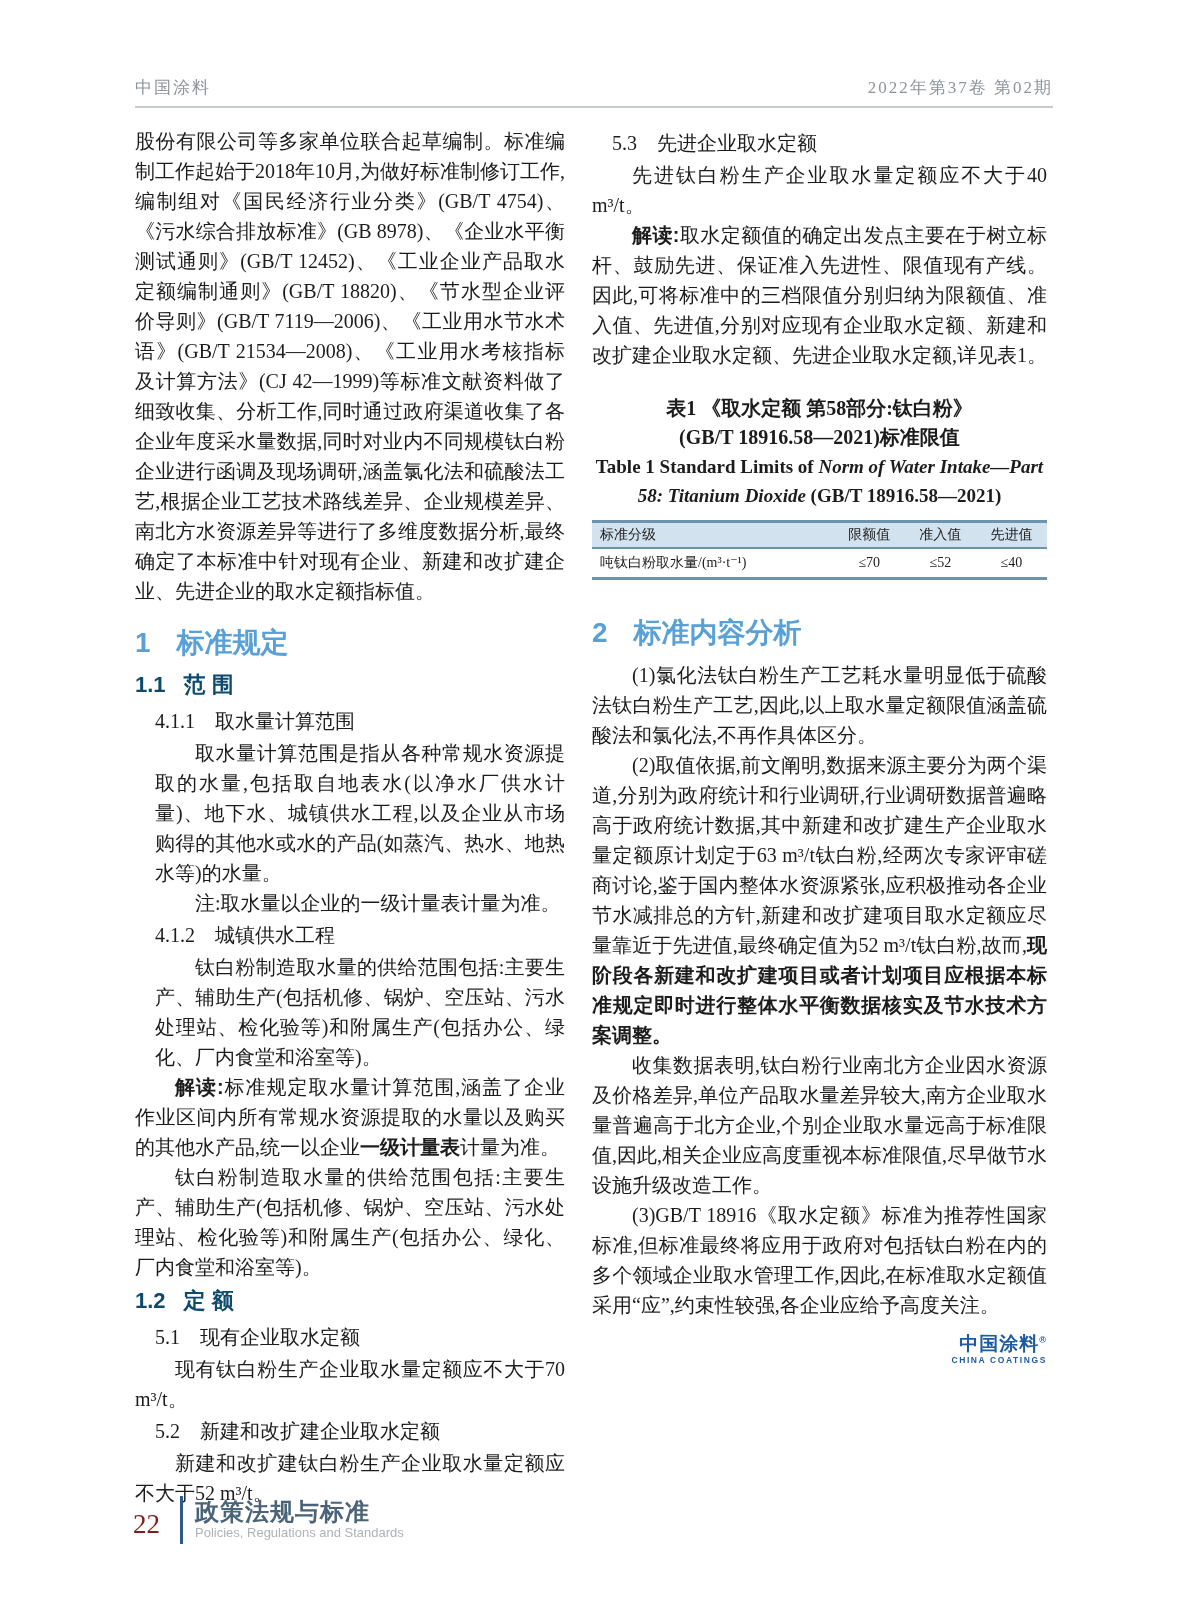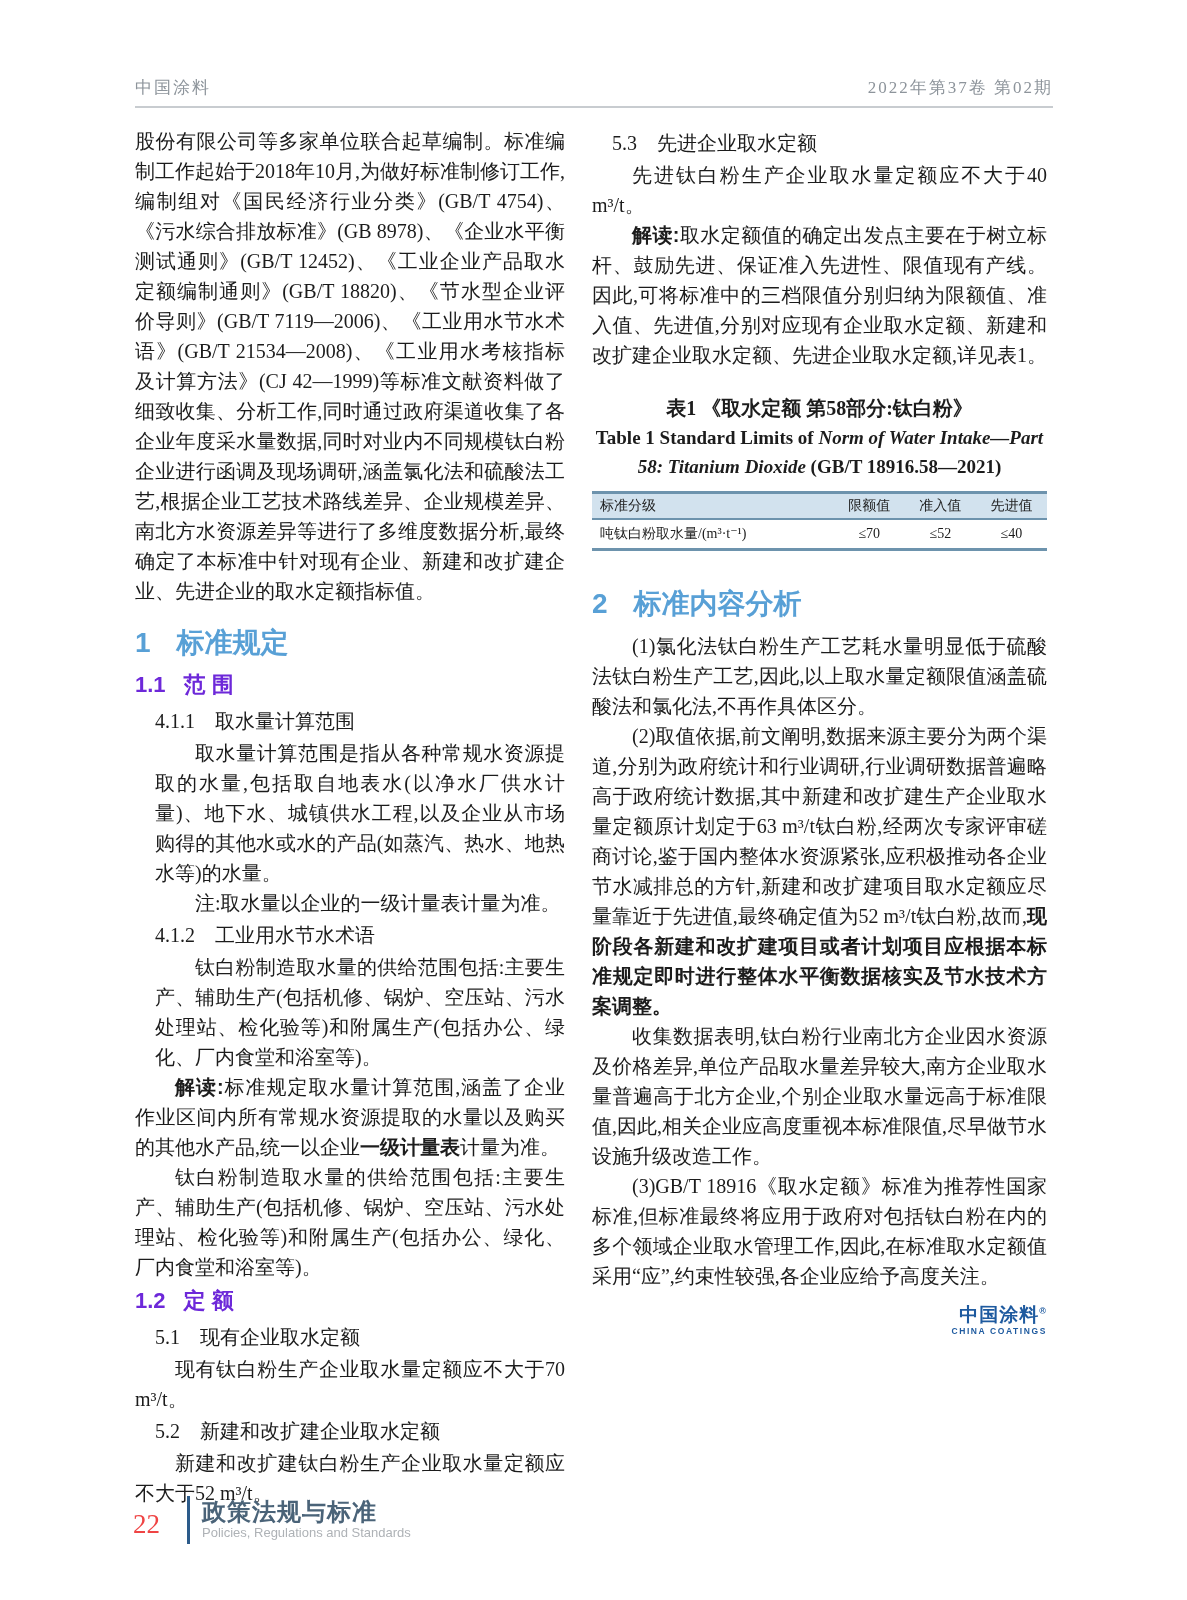--- a/index.html
+++ b/index.html
@@ -37,21 +37,21 @@
   .note{text-indent:2em;}
   .hei{font-family:"Liberation Sans",sans-serif;font-weight:700;}
   .h1{
     font-family:"Liberation Sans",sans-serif;font-weight:700;
     color:#58a0d6;font-size:28px;line-height:34px;
     margin:20px 0 10px 0;
   }
   .h1 .num{margin-right:26px;}
   .h2{
     font-family:"Liberation Sans",sans-serif;font-weight:700;
-    color:#6d28d9;font-size:22px;line-height:30px;
+    color:#0c4a6e;font-size:22px;line-height:30px;
     margin:4px 0 6px 0;
   }
   .h2 .num{margin-right:18px;}
   .sub{
     font-size:20px;line-height:30px;margin:2px 0;
     padding-left:20px;
   }
   .sub .subnum{margin-right:20px;}
   
   .table-block{margin-top:24px;}
@@ -87,21 +87,21 @@
   }
   .logo-cn{font-size:19px;font-weight:700;letter-spacing:1px;}
   .logo-cn sup{font-size:9px;}
   .logo-en{font-size:8.5px;font-weight:700;letter-spacing:1.6px;margin-top:3px;}
   
   .pg-footer{
     position:absolute;top:1496px;left:133px;
     display:flex;align-items:center;
   }
   .pg-num{
-    font-size:27px;color:#ef4444;margin-right:27px;line-height:1;
+    font-size:27px;color:#7f1d1d;margin-right:20px;line-height:1;
     padding-top:8px;
   }
   .foot-bar{width:3px;height:48px;background:#2c5b8a;margin-right:12px;}
   .foot-titles{display:flex;flex-direction:column;justify-content:center;}
   .foot-cn{
     font-family:"Liberation Sans",sans-serif;font-weight:700;
     font-size:24px;color:#4a6378;line-height:24px;letter-spacing:1px;
   }
   .foot-en{
     font-family:"Liberation Sans",sans-serif;
@@ -132,21 +132,21 @@
         <span class="num">1.1</span><span>范  围</span>
       </div>
 
       <p class="sub">
         <span class="subnum">4.1.1</span><span>取水量计算范围</span>
       </p>
       <p class="body indent2 hang">取水量计算范围是指从各种常规水资源提取的水量,包括取自地表水(以净水厂供水计量)、地下水、城镇供水工程,以及企业从市场购得的其他水或水的产品(如蒸汽、热水、地热水等)的水量。</p>
       <p class="body note hang">注:取水量以企业的一级计量表计量为准。</p>
 
       <p class="sub">
-        <span class="subnum">4.1.2</span><span>工业用水节水术语</span>
+        <span class="subnum">4.1.2</span><span>城镇供水工程</span>
       </p>
       <p class="body indent2 hang">钛白粉制造取水量的供给范围包括:主要生产、辅助生产(包括机修、锅炉、空压站、污水处理站、检化验等)和附属生产(包括办公、绿化、厂内食堂和浴室等)。</p>
 
       <p class="body indent2">
         <b class="hei">解读:</b><span>标准规定取水量计算范围,涵盖了企业作业区间内所有常规水资源提取的水量以及购买的其他水产品,统一以企业</span><b class="hei">一级计量表</b><span>计量为准。</span>
       </p>
 
       <p class="body indent2">钛白粉制造取水量的供给范围包括:主要生产、辅助生产(包括机修、锅炉、空压站、污水处理站、检化验等)和附属生产(包括办公、绿化、厂内食堂和浴室等)。</p>
 
       <div class="h2">
@@ -168,20 +168,21 @@
         <span class="subnum">5.3</span><span>先进企业取水定额</span>
       </p>
       <p class="body indent2">先进钛白粉生产企业取水量定额应不大于40 m³/t。</p>
 
       <p class="body indent2">
         <b class="hei">解读:</b><span>取水定额值的确定出发点主要在于树立标杆、鼓励先进、保证准入先进性、限值现有产线。因此,可将标准中的三档限值分别归纳为限额值、准入值、先进值,分别对应现有企业取水定额、新建和改扩建企业取水定额、先进企业取水定额,详见表1。</span>
       </p>
 
       <div class="table-block">
         <p class="tcap-cn">表1 《取水定额 第58部分:钛白粉》</p>
+        <p class="tcap-cn">(GB/T 18916.58—2021)标准限值</p>
         <p class="tcap-en">
           <span>Table 1  Standard Limits of </span><span class="it">Norm of Water Intake—Part 58: Titanium Dioxide</span><span> (GB/T 18916.58—2021)</span>
         </p>
         <table class="limits">
           <thead>
             <tr>
               <th>标准分级</th>
               <th>限额值</th>
               <th>准入值</th>
               <th>先进值</th>

